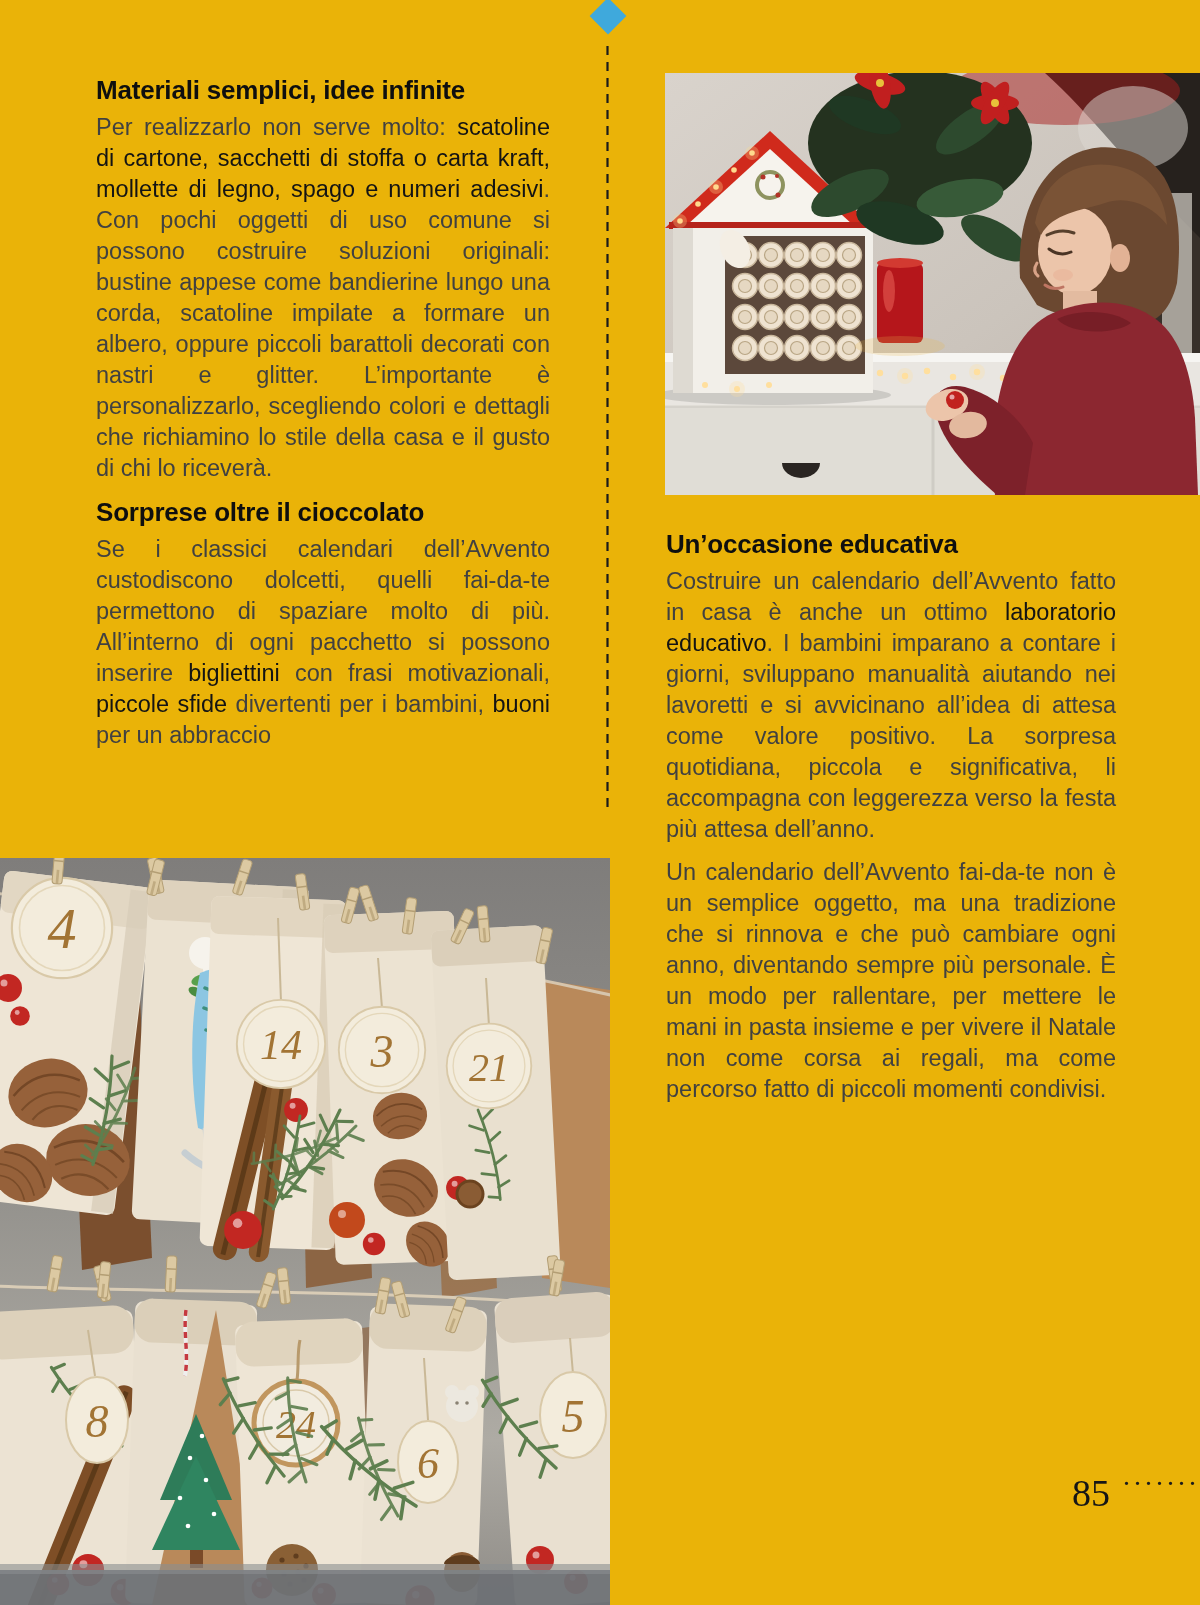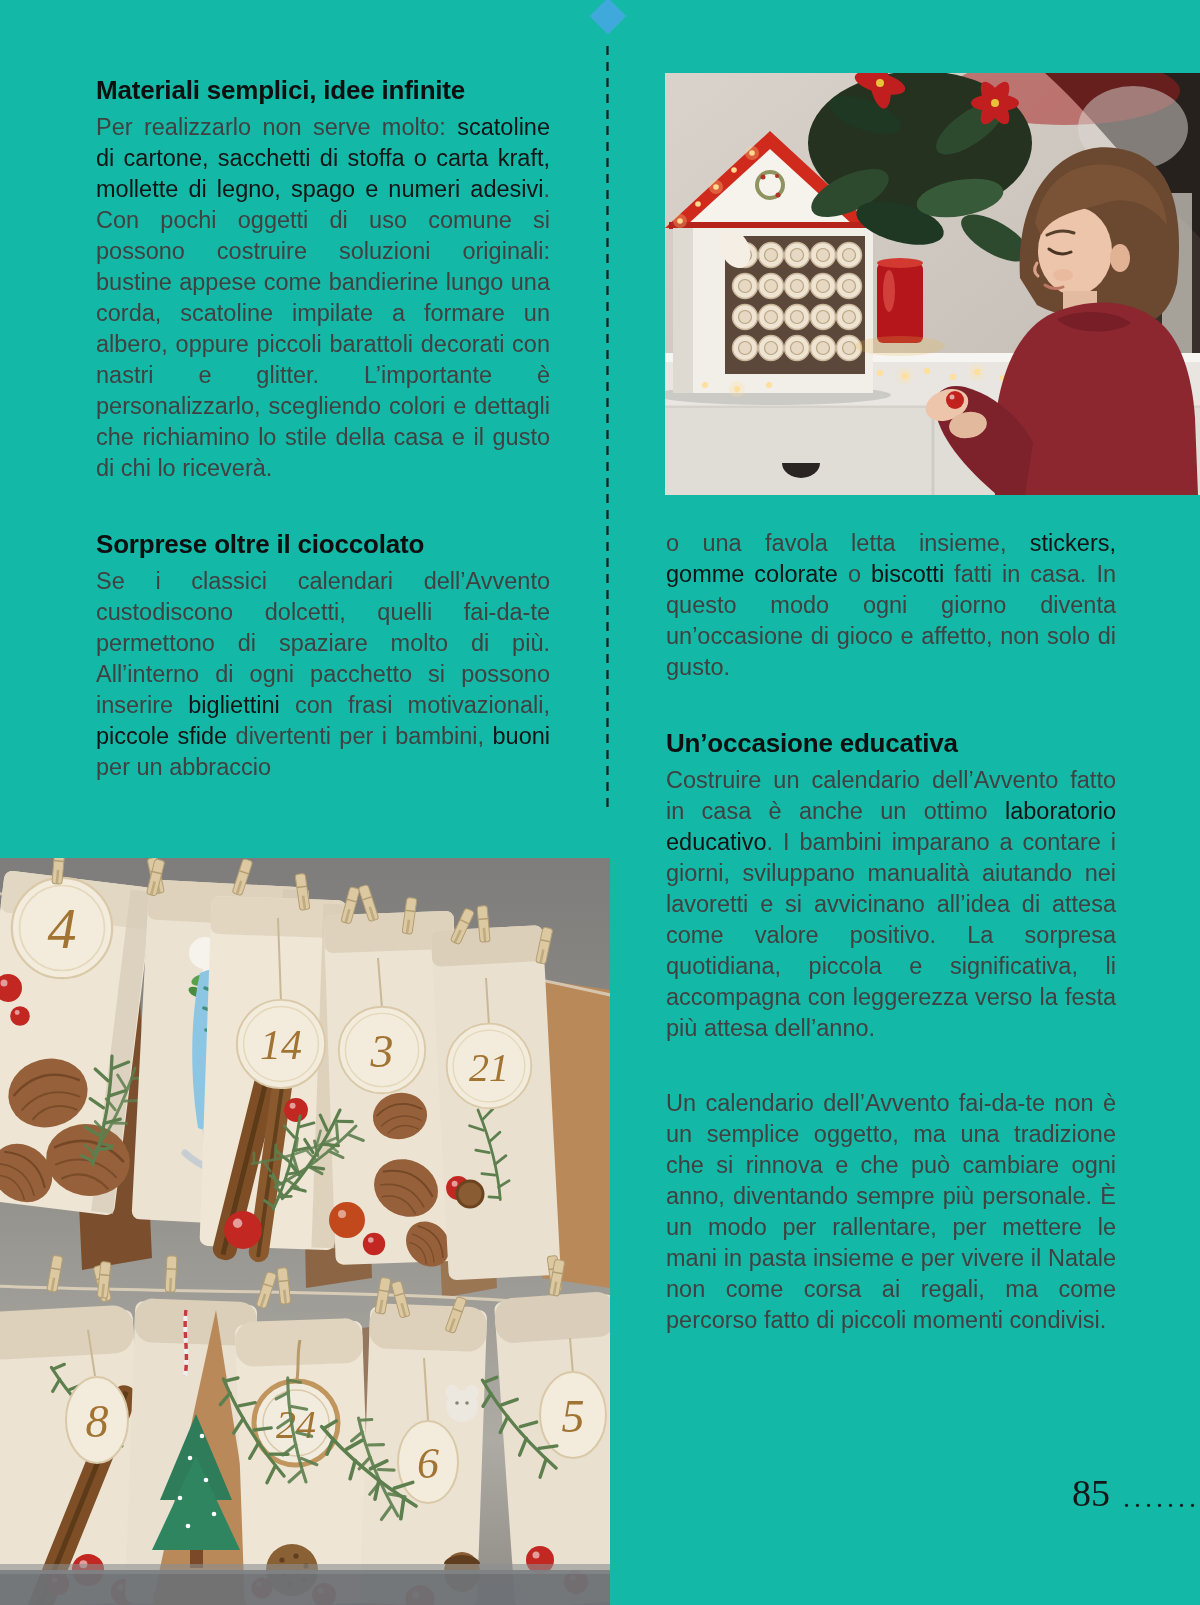--- a/index.html
+++ b/index.html
@@ -1,44 +1,44 @@
 <!DOCTYPE html>
 <html><head>
 <meta charset="utf-8">
 <style>
   * { margin:0; padding:0; box-sizing:border-box; }
   html,body { background:#ffffff; }
   .page {
-    position:relative; width:1200px; height:1605px; background:#14b8a6;
+    position:relative; width:1200px; height:1605px; background:#eab308;
     font-family:"Liberation Sans", sans-serif; overflow:hidden;
   }
   .diamond {
     position:absolute; left:595px; top:3px; width:26px; height:26px;
     background:#3fa9dc; transform:rotate(45deg);
   }
   .divider { position:absolute; left:606px; top:46px; width:3px; height:768px; }
   .col { position:absolute; }
   .col-left  { left:96px;  top:74px;  width:454px; }
   .col-right { left:666px; top:528px; width:450px; }
-  .sec + .sec { margin-top:44px; }
+  .sec + .sec { margin-top:12px; }
   h2.head {
     font-size:26px; line-height:33px; font-weight:bold; color:#0f0f0f;
     letter-spacing:-0.2px; margin-bottom:5px;
   }
   p.body {
     font-size:23.5px; line-height:31px; color:#414141;
     text-align:justify; font-weight:normal;
   }
   p.body .b { font-weight:normal; color:#141414; }
   .photo-top    { position:absolute; left:665px; top:73px;  width:535px; height:422px; }
   .photo-bottom { position:absolute; left:0;     top:858px; width:610px; height:747px; }
   figure svg { display:block; width:100%; height:100%; }
   .footer {
     position:absolute; left:1010px; top:1466px; width:190px; height:54px;
-    display:flex; align-items:flex-end; justify-content:flex-end; gap:13px; overflow:hidden;
+    display:flex; align-items:flex-start; justify-content:flex-end; gap:13px; overflow:hidden;
   }
   .pagenum {
     font-family:"Liberation Serif", serif; font-size:38px; color:#161616; line-height:54px;
   }
   .dots {
     font-family:"Liberation Serif", serif; font-size:28px; letter-spacing:4px;
     color:#1c1c1c; position:relative; top:-6px; white-space:nowrap;
   }
   .tagnum {
     font-family:"Liberation Serif", serif; font-style:italic; fill:#a27434;
@@ -199,23 +199,20 @@
         <ellipse cx="282" cy="332" rx="22" ry="15" fill="#ecc5aa" transform="rotate(-20 282 332)"></ellipse>
         <circle cx="290" cy="327" r="9" fill="#c1221e"></circle>
           <circle cx="287" cy="324" r="2.5" fill="#ffffff" opacity="0.6"></circle>
         <ellipse cx="303" cy="352" rx="19" ry="13" fill="#e3b99e" transform="rotate(-10 303 352)"></ellipse>
       </g>
     </svg>
   </figure>
 
   <section class="col col-right">
     <div class="sec">
-      <p class="body"><span>o una favola letta insieme, </span><span class="b">stickers, gomme colorate</span><span> o </span><span class="b">biscotti</span><span> fatti in casa. In questo modo ogni giorno diventa un’occasione di gioco e affetto, non solo di gusto.</span></p>
-    </div>
-    <div class="sec">
       <h2 class="head">Un’occasione educativa</h2>
       <p class="body"><span>Costruire un calendario dell’Avvento fatto in casa è anche un ottimo </span><span class="b">laboratorio educativo</span><span>. I bambini imparano a contare i giorni, sviluppano manualità aiutando nei lavoretti e si avvicinano all’idea di attesa come valore positivo. La sorpresa quotidiana, piccola e significativa, li accompagna con leggerezza verso la festa più attesa dell’anno.</span></p>
     </div>
     <div class="sec">
       <p class="body"><span>Un calendario dell’Avvento fai-da-te non è un semplice oggetto, ma una tradizione che si rinnova e che può cambiare ogni anno, diventando sempre più personale. È un modo per rallentare, per mettere le mani in pasta insieme e per vivere il Natale non come corsa ai regali, ma come percorso fatto di piccoli momenti condivisi.</span></p>
     </div>
   </section>
 
   <figure class="photo-bottom">
     <svg viewBox="0 0 610 747" preserveAspectRatio="none">

